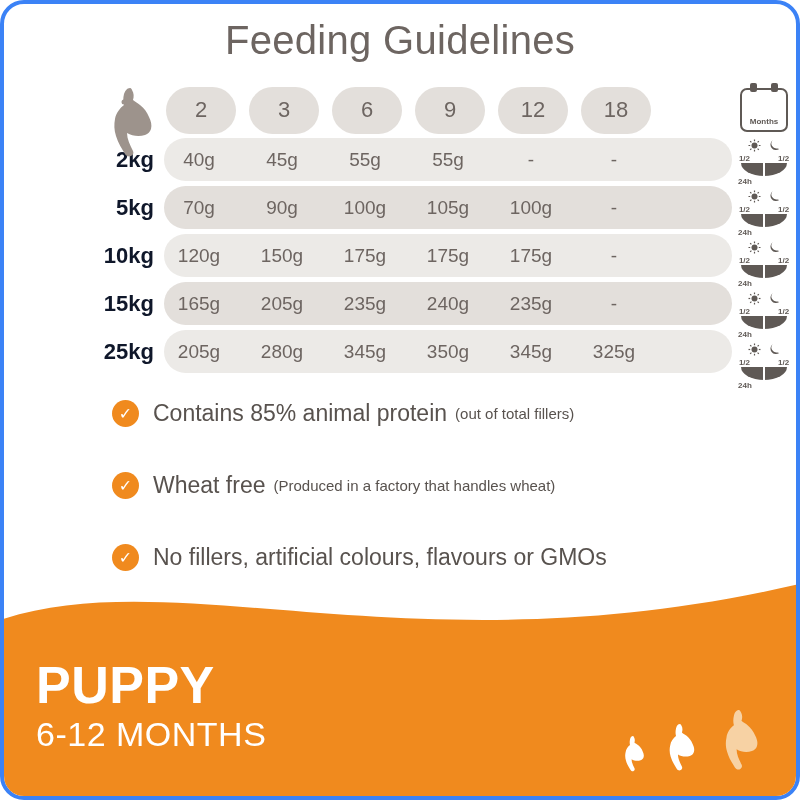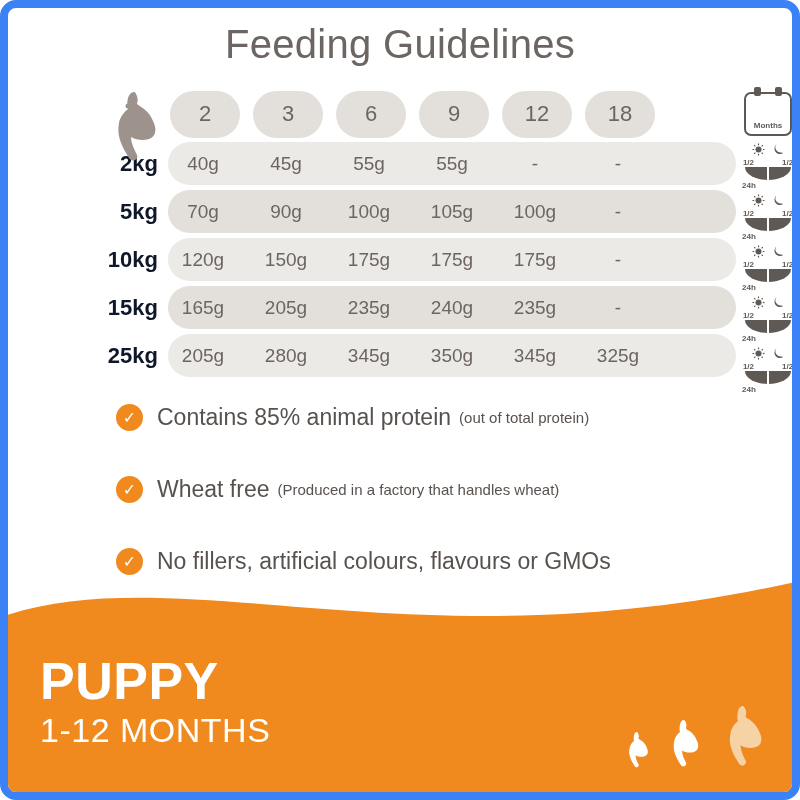--- a/index.html
+++ b/index.html
@@ -6,22 +6,22 @@
   html, body {
     width: 800px; height: 800px;
     font-family: "Liberation Sans", sans-serif;
     background: #ffffff;
     overflow: hidden;
   }
   #page {
     position: relative;
     width: 800px; height: 800px;
     background: #ffffff;
-    border: 8px solid #3b82f6;
-    border-radius: 16px;
+    border: 4px solid #3b82f6;
+    border-radius: 24px;
     overflow: hidden;
     padding-left: 20px;
   }
 
   
   .title {
     position: absolute;
     top: 14px; left: 0; width: 100%;
     text-align: center;
     font-size: 40px;
@@ -401,41 +401,41 @@
           <span class="div"></span>
         </div>
       <div class="h24">24h</div>
     </div>
   </div>
 
   <div class="bullets">
     <div class="bullet">
       <span class="tick">✓</span>
       <span class="btext">Contains 85% animal protein</span>
-      <span class="bsub" style="margin-left:8px">(out of total protein)</span>
+      <span class="bsub" style="margin-left:8px">(out of total fillers)</span>
     </div>
     <div class="bullet">
       <span class="tick">✓</span>
       <span class="btext">Wheat free</span>
       <span class="bsub" style="margin-left:8px">(Produced in a factory that handles wheat)</span>
     </div>
     <div class="bullet">
       <span class="tick">✓</span>
       <span class="btext">No fillers, artificial colours, flavours or GMOs</span>
       <span class="bsub" style="margin-left:8px"></span>
     </div>
   </div>
 
   <div class="footer">
     <svg width="808" height="240" viewBox="0 0 808 240">
       <path fill="#f08a1e" d="M0,60 C180,0 420,115 808,22 L808,240 L0,240 Z"></path>
     </svg>
     <div class="footer-text">
       <div class="footer-title">PUPPY</div>
-      <div class="footer-sub">1-12 MONTHS</div>
+      <div class="footer-sub">6-12 MONTHS</div>
     </div>
     <div class="footer-dogs">
       <svg width="32" height="38" viewBox="0 0 32 38">
         <path fill="#ffffff" d="M15 2c-1.6 0-2.6 1.6-3 3.4-.4 2-.4 4 0 5.6-2 1.6-4 4-4.4 7.2-.6 2.6-.6 5.6.4 8.6 1 3.6 3 6.6 4.6 9.2.6 1 2 1.6 3 1 1-.6 1.4-1.6 1-2.6-1.6-3-3-6-3-9.2 2.6 1.6 6 2 9 1 1.6-.6 2.6-1.6 3-3 .6-2 0-4-1-6-1-2.6-2.6-4.6-4.6-6.2-1-1-2.6-1.6-3.6-2.6.6-1.6.6-3.6-.4-5.2-.3-.8-.8-1.2-1-1.2z"></path>
       </svg>
       <svg width="44" height="50" viewBox="0 0 44 50">
         <path fill="#ffffff" d="M20 2c-2.1 0-3.5 2.1-4 4.5-.6 2.6-.6 5.3 0 7.4-2.6 2.1-5.3 5.3-5.8 9.5-.8 3.4-.8 7.4.5 11.3 1.3 4.7 4 8.7 6 12.1.8 1.3 2.6 2.1 4 1.3 1.3-.8 1.8-2.1 1.3-3.4-2.1-4-4-7.9-4-12.1 3.4 2.1 7.9 2.6 11.9 1.3 2.1-.8 3.4-2.1 4-4 .8-2.6 0-5.3-1.3-7.9-1.3-3.4-3.4-6-6-8.2-1.3-1.3-3.4-2.1-4.7-3.4.8-2.1.8-4.7-.5-6.8-.4-1-1.1-1.6-1.4-1.6z"></path>
       </svg>
       <svg width="56" height="64" viewBox="0 0 56 64">
         <path fill="#f7d2a4" d="M25 2c-2.7 0-4.5 2.7-5.1 5.8-.8 3.4-.8 6.8 0 9.5-3.4 2.7-6.8 6.8-7.4 12.2-1 4.4-1 9.5.7 14.5 1.7 6.1 5.1 11.2 7.7 15.5 1 1.7 3.4 2.7 5.1 1.7 1.7-1 2.4-2.7 1.7-4.4-2.7-5.1-5.1-10.2-5.1-15.5 4.4 2.7 10.2 3.4 15.3 1.7 2.7-1 4.4-2.7 5.1-5.1 1-3.4 0-6.8-1.7-10.2-1.7-4.4-4.4-7.7-7.7-10.5-1.7-1.7-4.4-2.7-6.1-4.4 1-2.7 1-6.1-.7-8.8-.5-1.3-1.4-2-1.8-2z"></path>

